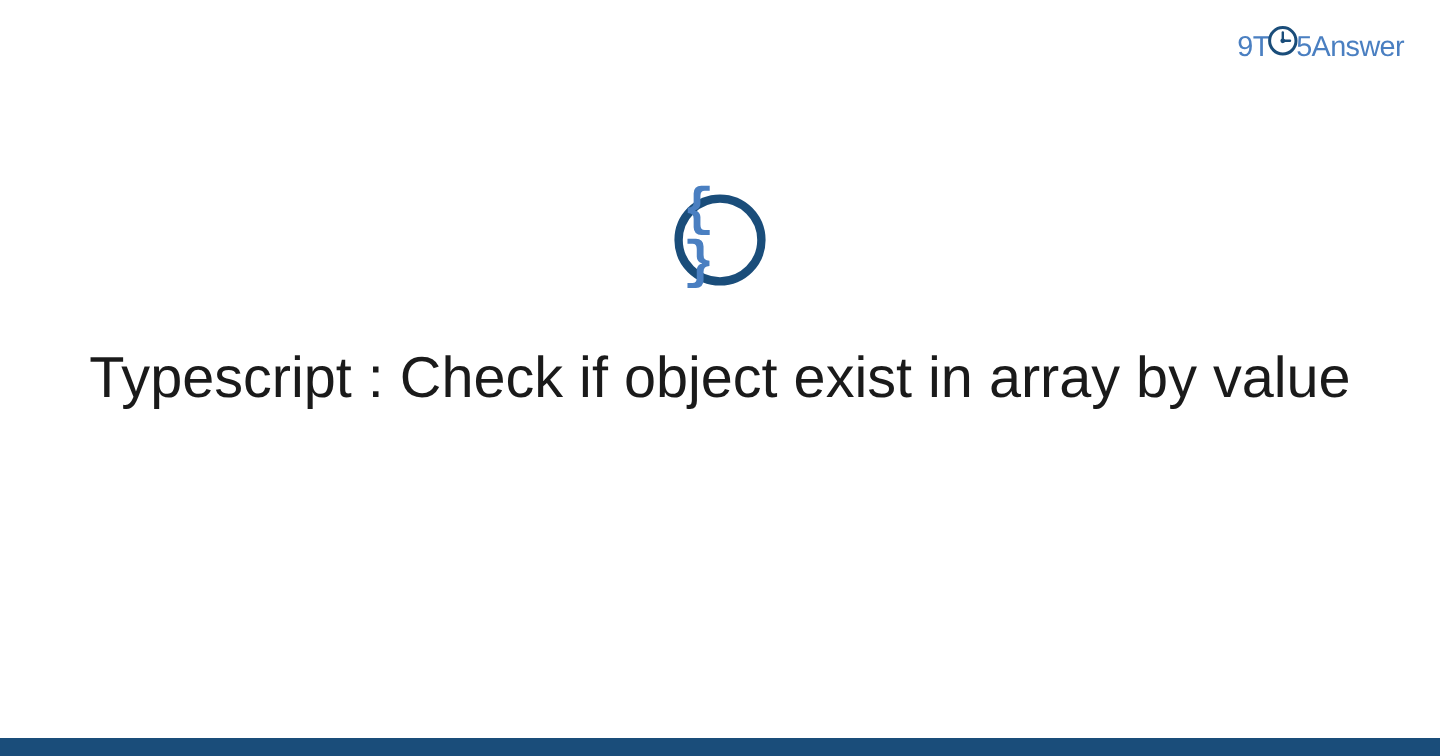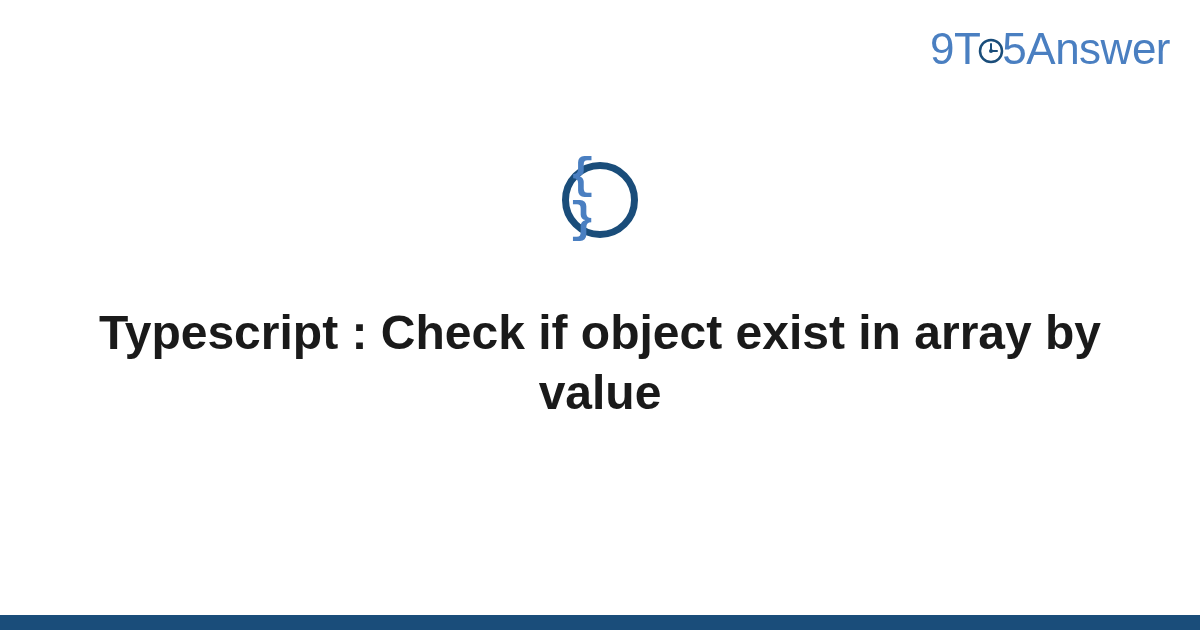--- a/index.html
+++ b/index.html
@@ -12,21 +12,21 @@
       height: 630px;
       background: #ffffff;
       font-family: Arial, Helvetica, sans-serif;
       position: relative;
       overflow: hidden;
     }
     .brand {
       position: absolute;
       top: 24px;
       right: 30px;
-      font-size: 44px;
+      font-size: 24px;
       font-weight: 400;
       color: #4a7fc1;
       letter-spacing: -0.5px;
     }
     .brand .nine {
       font-weight: 500;
     }
     .brand .clock-o {
       display: inline-block;
       vertical-align: middle;
@@ -61,27 +61,27 @@
       font-weight: bold;
       font-family: 'Courier New', monospace;
       letter-spacing: -4px;
       line-height: 1;
       position: relative;
       top: -2px;
     }
     .title {
       position: absolute;
       width: 100%;
-      top: 303px;
+      top: 286px;
       text-align: center;
       font-size: 48px;
-      font-weight: bold;
+      font-weight: normal;
       color: #1a1a1a;
       line-height: 1.25;
-      padding: 0 92px;
+      padding: 0 32px;
     }
     .footer-bar {
       position: absolute;
       bottom: 0;
       left: 0;
       right: 0;
       height: 15px;
       background: #1a4d7a;
     }
   </style>

